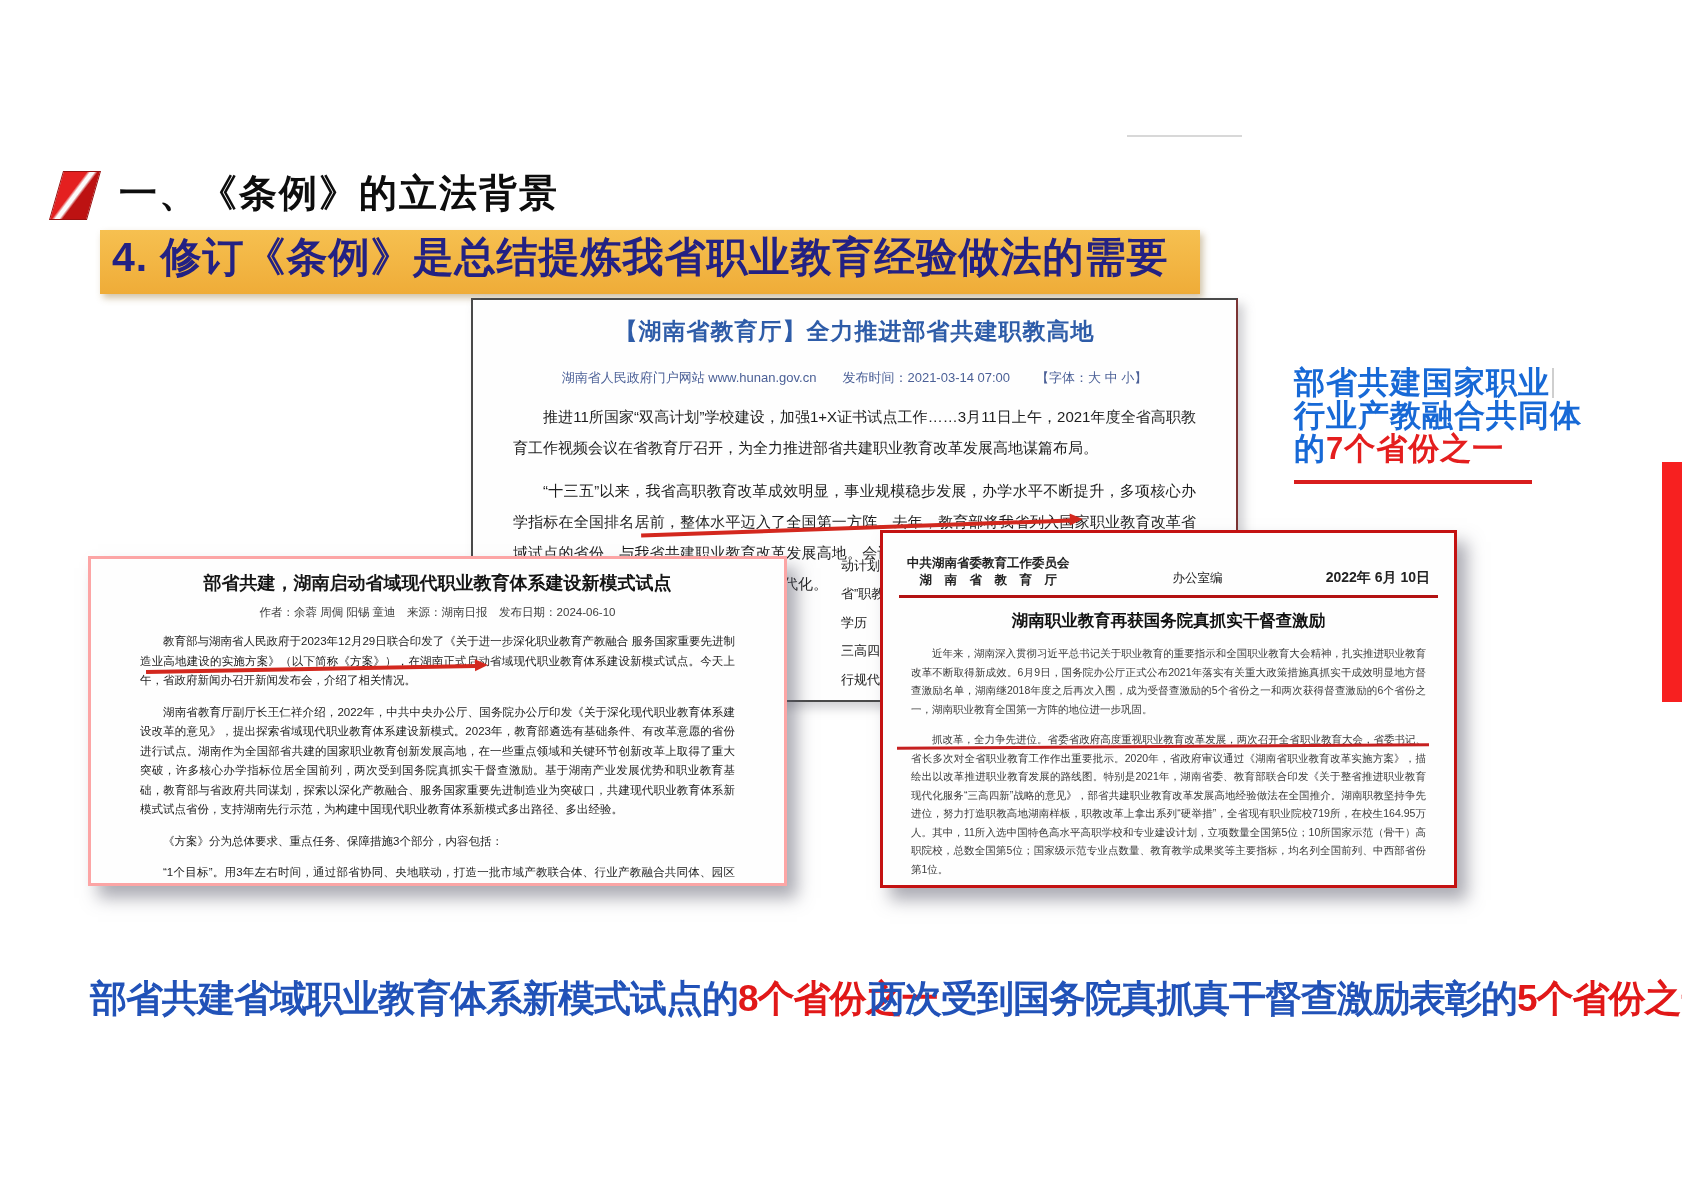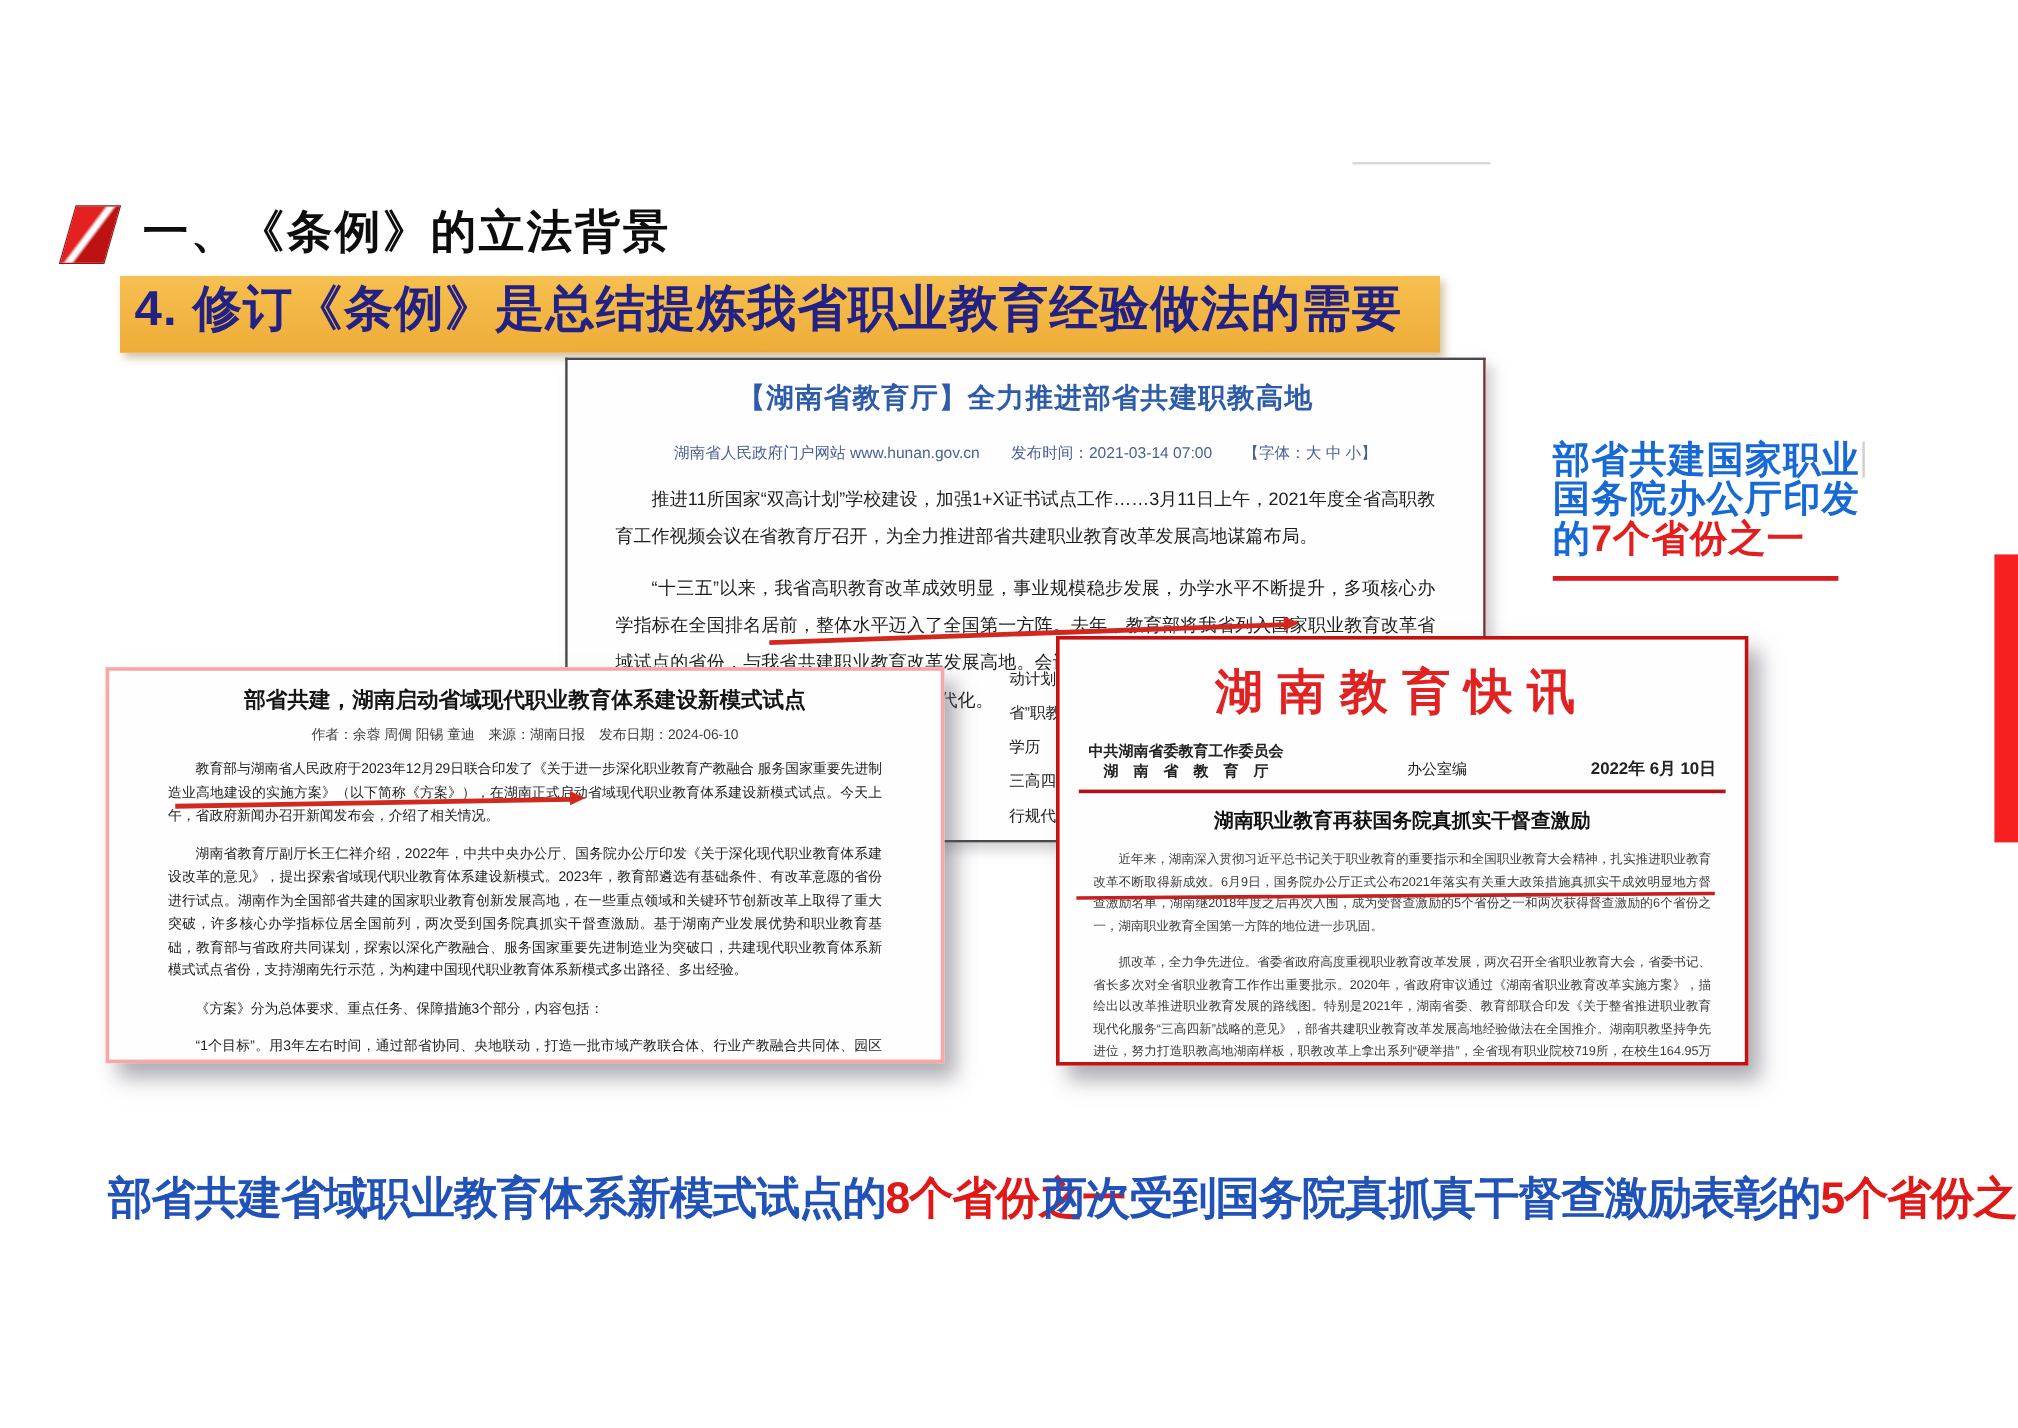--- a/index.html
+++ b/index.html
@@ -119,40 +119,39 @@
     <div class="b-body">
       <p>教育部与湖南省人民政府于2023年12月29日联合印发了《关于进一步深化职业教育产教融合 服务国家重要先进制造业高地建设的实施方案》（以下简称《方案》），在湖南正式启动省域现代职业教育体系建设新模式试点。今天上午，省政府新闻办召开新闻发布会，介绍了相关情况。</p>
       <p>湖南省教育厅副厅长王仁祥介绍，2022年，中共中央办公厅、国务院办公厅印发《关于深化现代职业教育体系建设改革的意见》，提出探索省域现代职业教育体系建设新模式。2023年，教育部遴选有基础条件、有改革意愿的省份进行试点。湖南作为全国部省共建的国家职业教育创新发展高地，在一些重点领域和关键环节创新改革上取得了重大突破，许多核心办学指标位居全国前列，两次受到国务院真抓实干督查激励。基于湖南产业发展优势和职业教育基础，教育部与省政府共同谋划，探索以深化产教融合、服务国家重要先进制造业为突破口，共建现代职业教育体系新模式试点省份，支持湖南先行示范，为构建中国现代职业教育体系新模式多出路径、多出经验。</p>
       <p>《方案》分为总体要求、重点任务、保障措施3个部分，内容包括：</p>
       <p>“1个目标”。用3年左右时间，通过部省协同、央地联动，打造一批市域产教联合体、行业产教融合共同体、园区产教融合实践中心和市级职业教育培训中心。建成办学格局更加多样、产教融合更加紧密、职业发展更加协调、国际合作更加深入、管理体制更加完善的现代职业教育体系，为湖南建设国家重要先进制造业高地提供有力的人才支撑和智力支持。</p>
     </div>
     <div class="red-arrow arrow-b"></div>
   </article>
 
   <article class="doc doc-c">
-    <div class="masthead">湖南教育快讯</div>
     <div class="c-head">
       <div class="org">
         <div>中共湖南省委教育工作委员会</div>
         <div>湖　南　省　教　育　厅</div>
       </div>
       <div class="editor">办公室编</div>
       <div class="date">2022年 6月 10日</div>
     </div>
     <div class="c-title">湖南职业教育再获国务院真抓实干督查激励</div>
     <div class="c-body">
       <p>近年来，湖南深入贯彻习近平总书记关于职业教育的重要指示和全国职业教育大会精神，扎实推进职业教育改革不断取得新成效。6月9日，国务院办公厅正式公布2021年落实有关重大政策措施真抓实干成效明显地方督查激励名单，湖南继2018年度之后再次入围，成为受督查激励的5个省份之一和两次获得督查激励的6个省份之一，湖南职业教育全国第一方阵的地位进一步巩固。</p>
       <p>抓改革，全力争先进位。省委省政府高度重视职业教育改革发展，两次召开全省职业教育大会，省委书记、省长多次对全省职业教育工作作出重要批示。2020年，省政府审议通过《湖南省职业教育改革实施方案》，描绘出以改革推进职业教育发展的路线图。特别是2021年，湖南省委、教育部联合印发《关于整省推进职业教育现代化服务“三高四新”战略的意见》，部省共建职业教育改革发展高地经验做法在全国推介。湖南职教坚持争先进位，努力打造职教高地湖南样板，职教改革上拿出系列“硬举措”，全省现有职业院校719所，在校生164.95万人。其中，11所入选中国特色高水平高职学校和专业建设计划，立项数量全国第5位；10所国家示范（骨干）高职院校，总数全国第5位；国家级示范专业点数量、教育教学成果奖等主要指标，均名列全国前列、中西部省份第1位。</p>
     </div>
     <div class="line-c1"></div>
   </article>
 
   <div class="annot">
     <div>部省共建国家职业</div>
-    <div>国务院办公厅印发</div>
+    <div>行业产教融合共同体</div>
     <div><span>的</span><span class="red">7个省份之一</span></div>
   </div>
   <div class="annot-underline"></div>
 
   <div class="caption caption-left"><span class="cap-blue">部省共建省域职业教育体系新模式试点的</span><span class="cap-red">8个省份之一</span></div>
   <div class="caption caption-right"><span class="cap-blue">两次受到国务院真抓真干督查激励表彰的</span><span class="cap-red">5个省份之一</span></div>
 
   <div class="red-bar"></div>
 
 </div>

